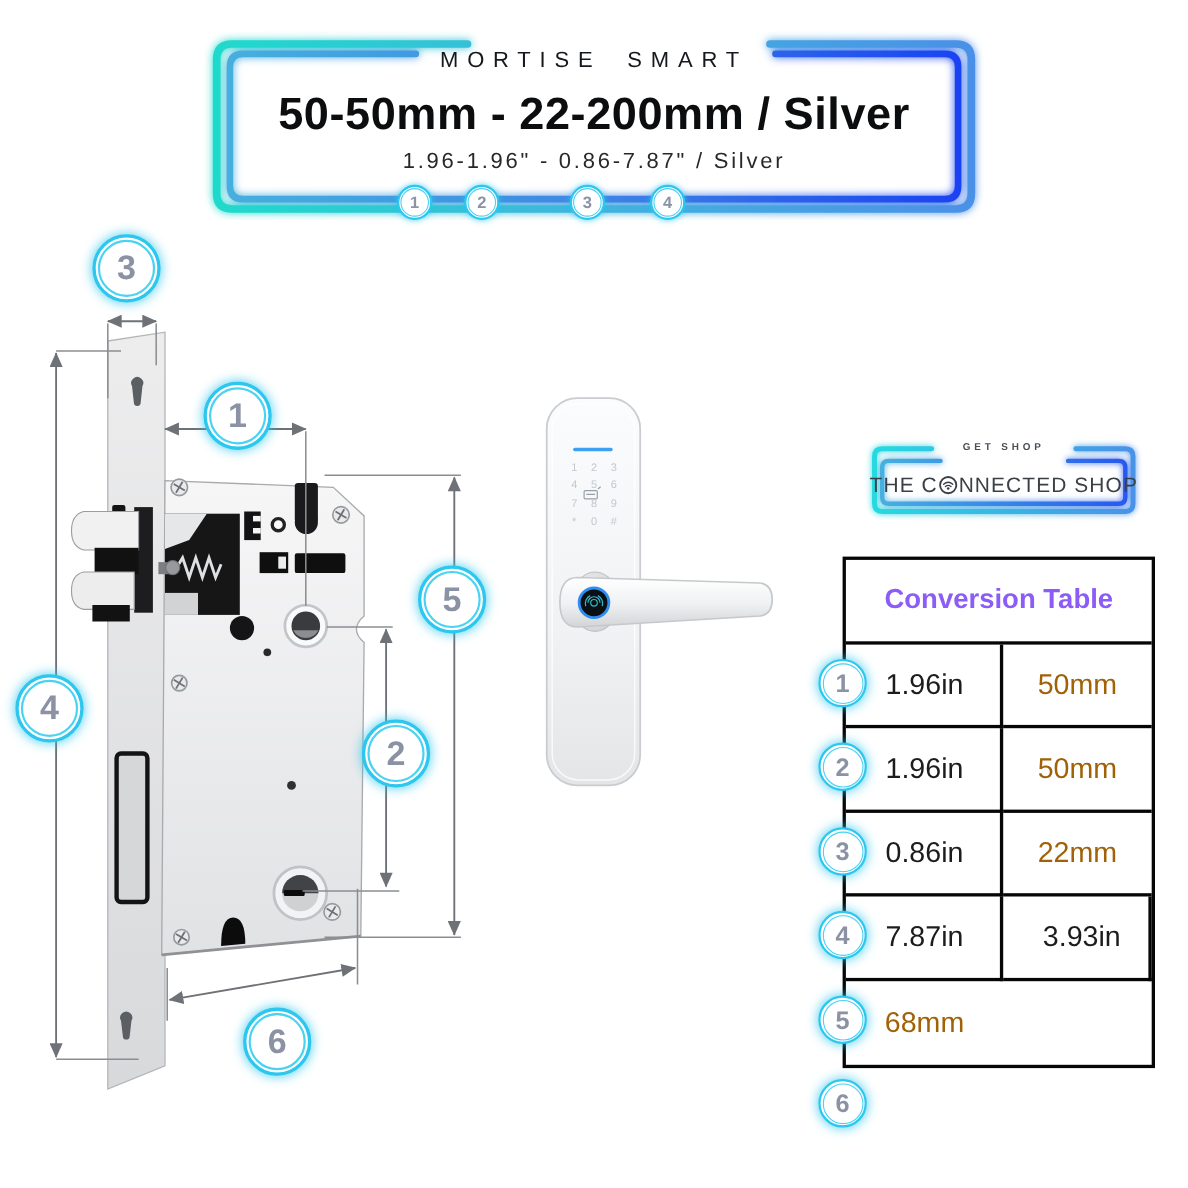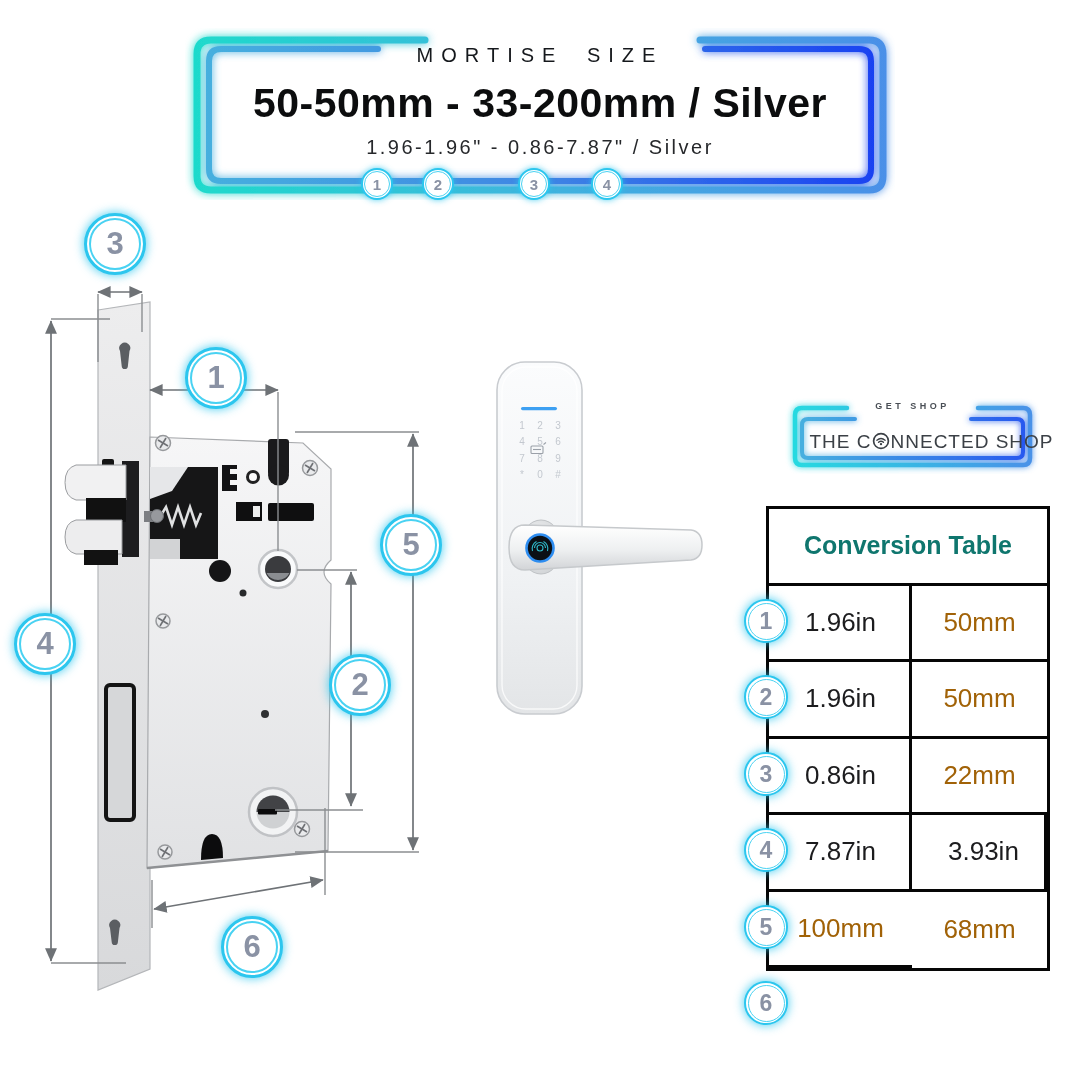--- a/index.html
+++ b/index.html
@@ -23,27 +23,27 @@
   .badge-lg{width:62px;height:62px;font-size:31px;}
   .badge-md{width:44px;height:44px;font-size:23px;border-width:2.5px;}
   .badge-md::before{inset:1.5px;border-width:1.5px;}
   .badge-sm{width:32px;height:32px;font-size:15px;border-width:2px;box-shadow:0 0 6px rgba(44,198,238,.8);}
   .badge-sm::before{inset:1px;border-width:1px;}
 
   
   .brand-tagline{left:785px;top:401px;width:255px;text-align:center;font-size:9px;font-weight:600;
                  letter-spacing:3.5px;color:#4a4f56;}
   .brand-name{left:785px;top:429px;width:255px;height:26px;display:flex;align-items:center;
-              justify-content:center;font-size:19px;font-weight:500;letter-spacing:1px;color:#3b4046;margin-left:19px;}
+              justify-content:center;font-size:19px;font-weight:500;letter-spacing:1px;color:#3b4046;}
 
   
   .conv-table{left:766px;top:506px;width:284px;box-sizing:border-box;border:3px solid #060606;
               display:grid;grid-template-columns:143px 1fr;grid-auto-rows:76.5px;background:#fff;}
   .ct-head{grid-column:1 / span 2;display:flex;align-items:center;justify-content:center;
-           font-size:25px;font-weight:700;color:#0f766e;border-bottom:3px solid #060606;}
+           font-size:25px;font-weight:700;color:#8b5cf6;border-bottom:3px solid #060606;}
   .ct-in{display:flex;align-items:center;padding-left:36px;font-size:26px;color:#1c1c1e;
          border-right:3px solid #060606;border-bottom:3px solid #060606;box-sizing:border-box;}
   .ct-mm{display:flex;align-items:center;justify-content:center;font-size:26px;color:#a16207;
          border-bottom:3px solid #060606;box-sizing:border-box;}
   .ct-last{border-bottom:none;}
 
   
   .keypad{left:513px;top:417px;width:54px;height:66px;display:grid;
           grid-template-columns:repeat(3,1fr);grid-template-rows:repeat(4,1fr);
           color:#c3c8cf;font-size:10px;font-weight:500;}
@@ -71,22 +71,22 @@
           <feMergeNode in="SourceGraphic"></feMergeNode>
         </feMerge>
     </filter>
   </defs>
   <g filter="url(#neonGlow)" fill="none" stroke-linecap="round">
     <path d="M240 12 L26 12 Q12 12 12 26 L12 148 Q12 162 26 162 L684 162 Q698 162 698 148 L698 26 Q698 12 684 12 L515 12" stroke="url(#gOuter)" stroke-width="7"></path>
     <path d="M193 21 L36 21 Q24 21 24 33 L24 141 Q24 153 36 153 L674 153 Q686 153 686 141 L686 33 Q686 21 674 21 L520 21" stroke="url(#gInner)" stroke-width="6"></path>
   </g>
 </svg>
 
-<div class="abs eyebrow">MORTISE SIZE</div>
-<div class="abs main-title">50-50mm - 33-200mm / Silver</div>
+<div class="abs eyebrow">MORTISE SMART</div>
+<div class="abs main-title">50-50mm - 22-200mm / Silver</div>
 <div class="abs sub-title">1.96-1.96" - 0.86-7.87" / Silver</div>
 
 <div class="badge badge-sm" style="left:361px;top:168px;">
     <span>1</span>
   </div>
 <div class="badge badge-sm" style="left:422px;top:168px;">
     <span>2</span>
   </div>
 <div class="badge badge-sm" style="left:518px;top:168px;">
     <span>3</span>
@@ -324,21 +324,20 @@
 
   <div class="ct-in">1.96in</div>
   <div class="ct-mm">50mm</div>
 
   <div class="ct-in">0.86in</div>
   <div class="ct-mm">22mm</div>
 
   <div class="ct-in">7.87in</div>
 
   <div class="ct-in">3.93in</div>
-  <div class="ct-mm">100mm</div>
 
   <div class="ct-mm ct-last">68mm</div>
 </div>
 
 <div class="badge badge-md" style="left:744px;top:599px;">
     <span>1</span>
   </div>
 <div class="badge badge-md" style="left:744px;top:675px;">
     <span>2</span>
   </div>

